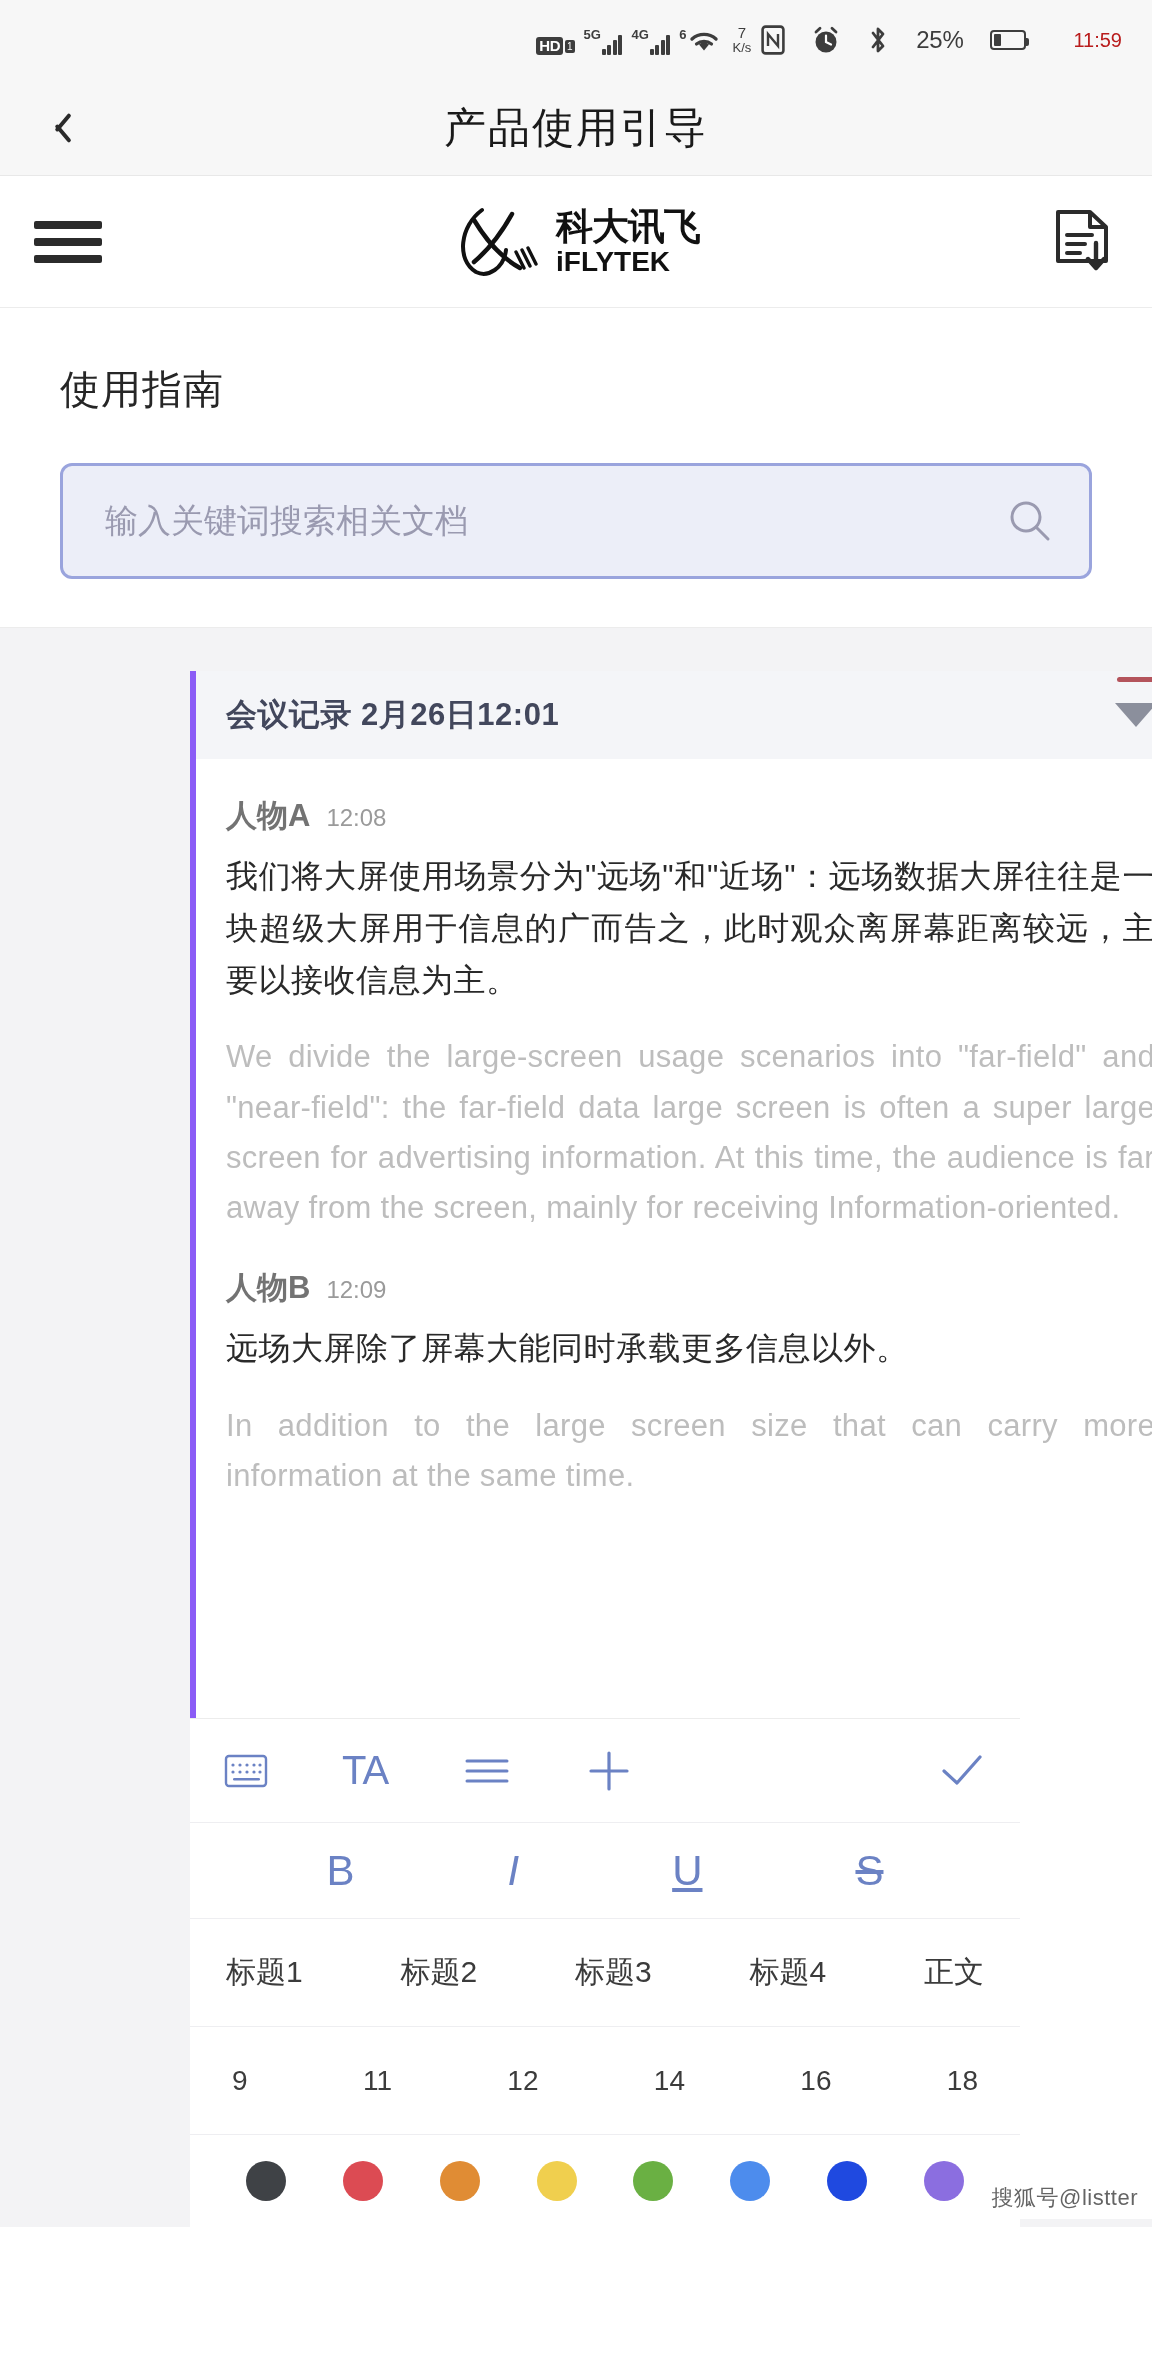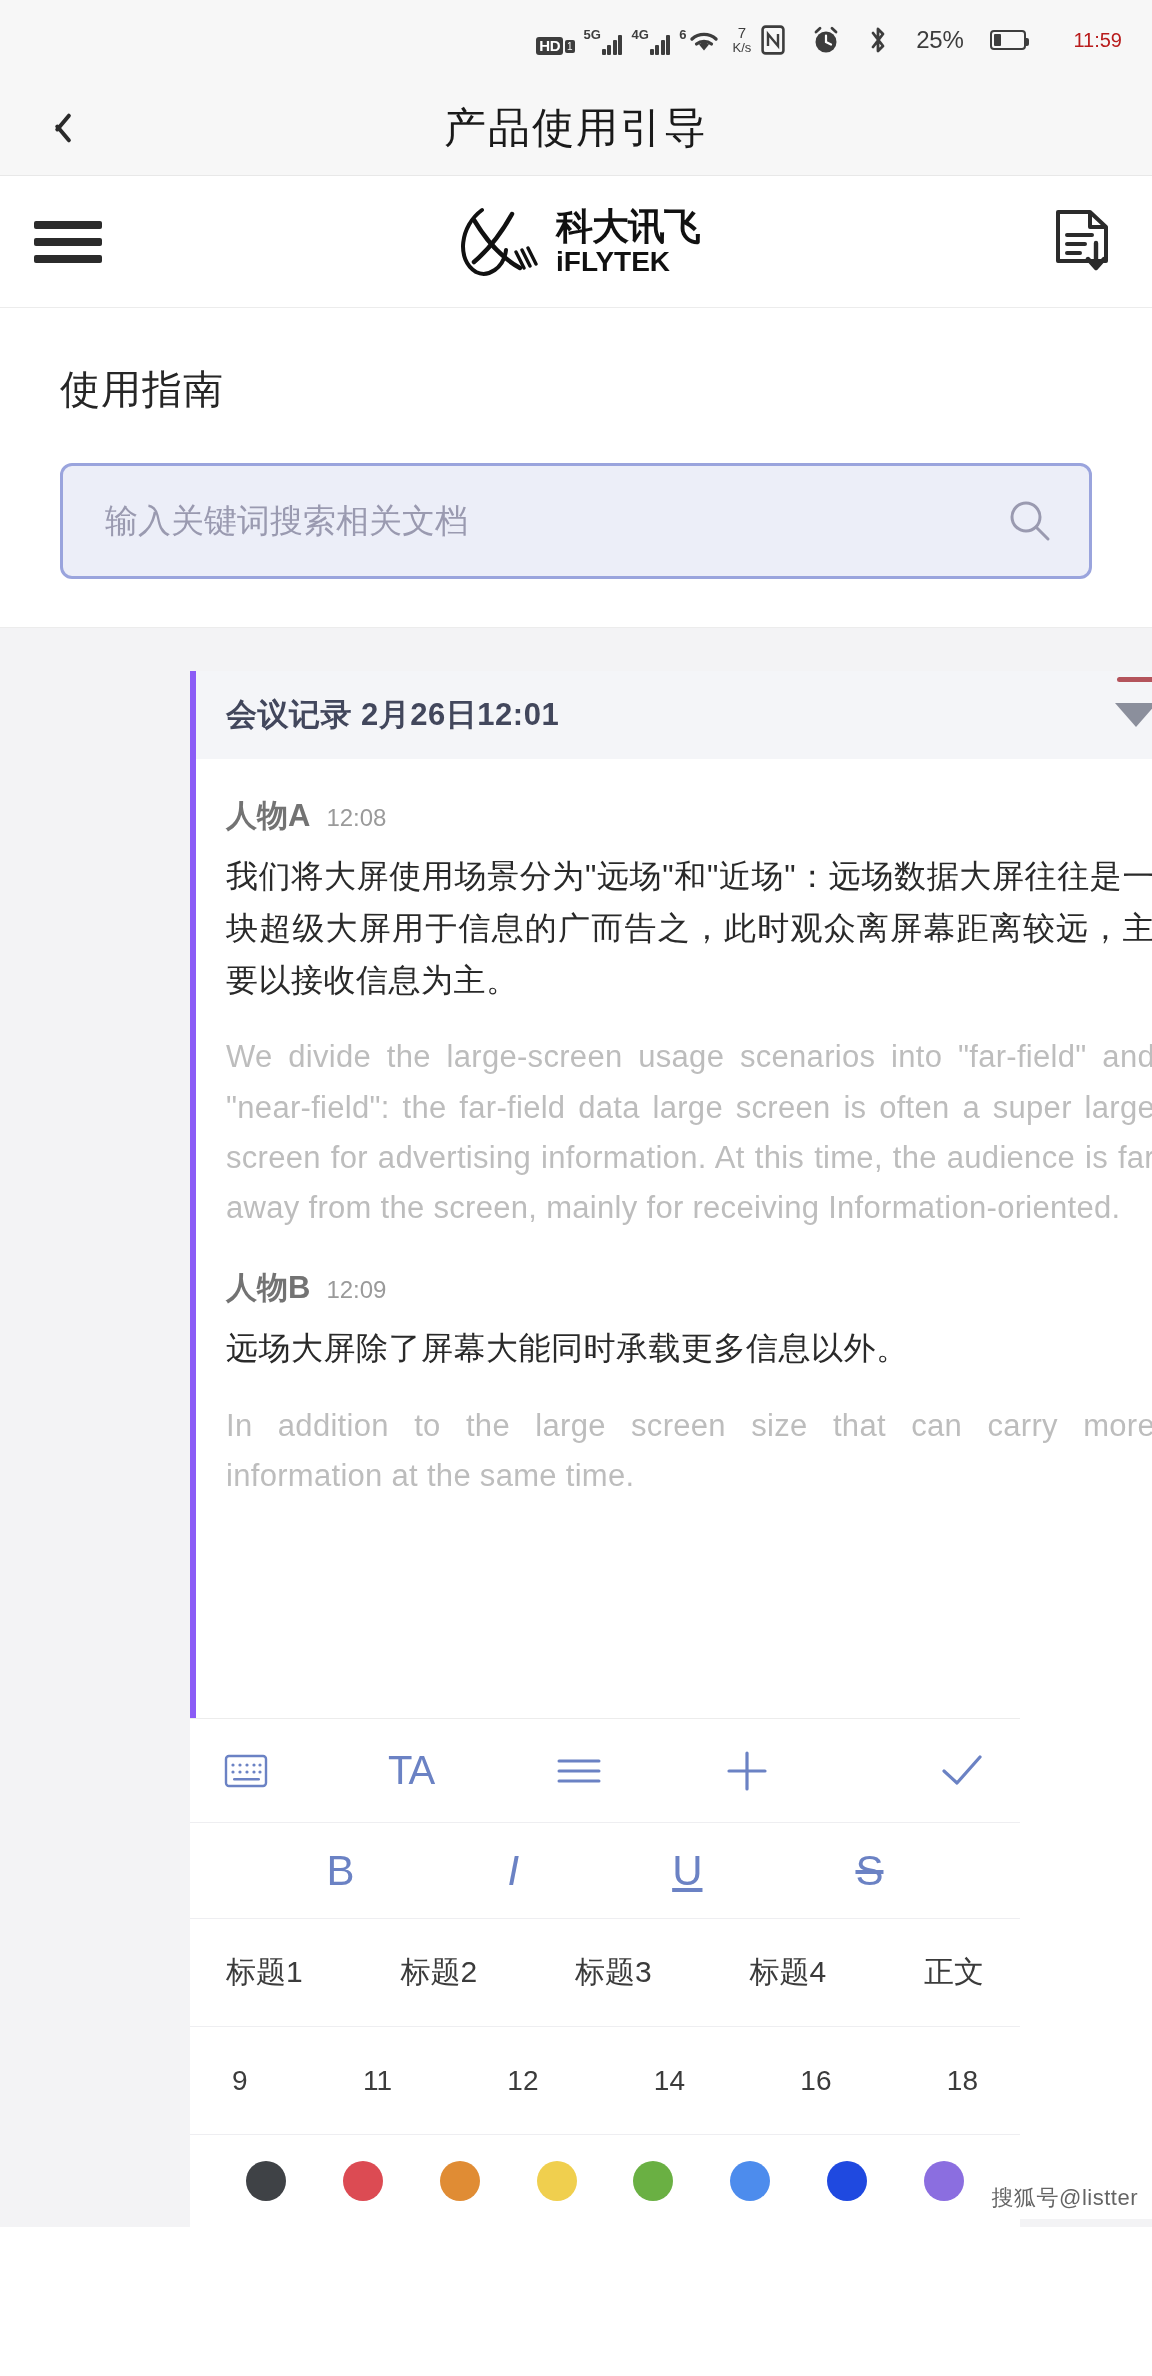--- a/index.html
+++ b/index.html
@@ -161,21 +161,21 @@
 
   
   .toolbar{
     position:absolute;left:190px;right:132px;bottom:0;
     background:#fff;border-top:1px solid #ececec;
   }
   .tb-row{
     display:flex;align-items:center;border-bottom:1px solid #eeeef1;
   }
   .tb-row1{height:104px;padding:0 34px;justify-content:space-between;}
-  .tb-row1 .left{display:flex;align-items:center;gap:120px;}
+  .tb-row1 .left{display:flex;align-items:center;gap:74px;}
   .tb-btn{display:flex;align-items:center;justify-content:center;cursor:pointer;color:#6b82c4;}
   .ta{font-size:40px;color:#6b82c4;letter-spacing:-1px;font-weight:300;display:flex;align-items:baseline;}
   .tb-row2{height:96px;padding:0 60px;justify-content:space-around;}
   .fmt{font-size:42px;color:#6b82c4;font-weight:300;cursor:pointer;line-height:1;}
   .fmt.u{text-decoration:underline;}
   .fmt.s{text-decoration:line-through;}
   .fmt.i{font-style:italic;}
   .tb-row3{height:108px;padding:0 36px;justify-content:space-between;}
   .style-btn{font-size:30px;color:#3b3b3b;cursor:pointer;}
   .tb-row4{height:108px;padding:0 42px;justify-content:space-between;}

